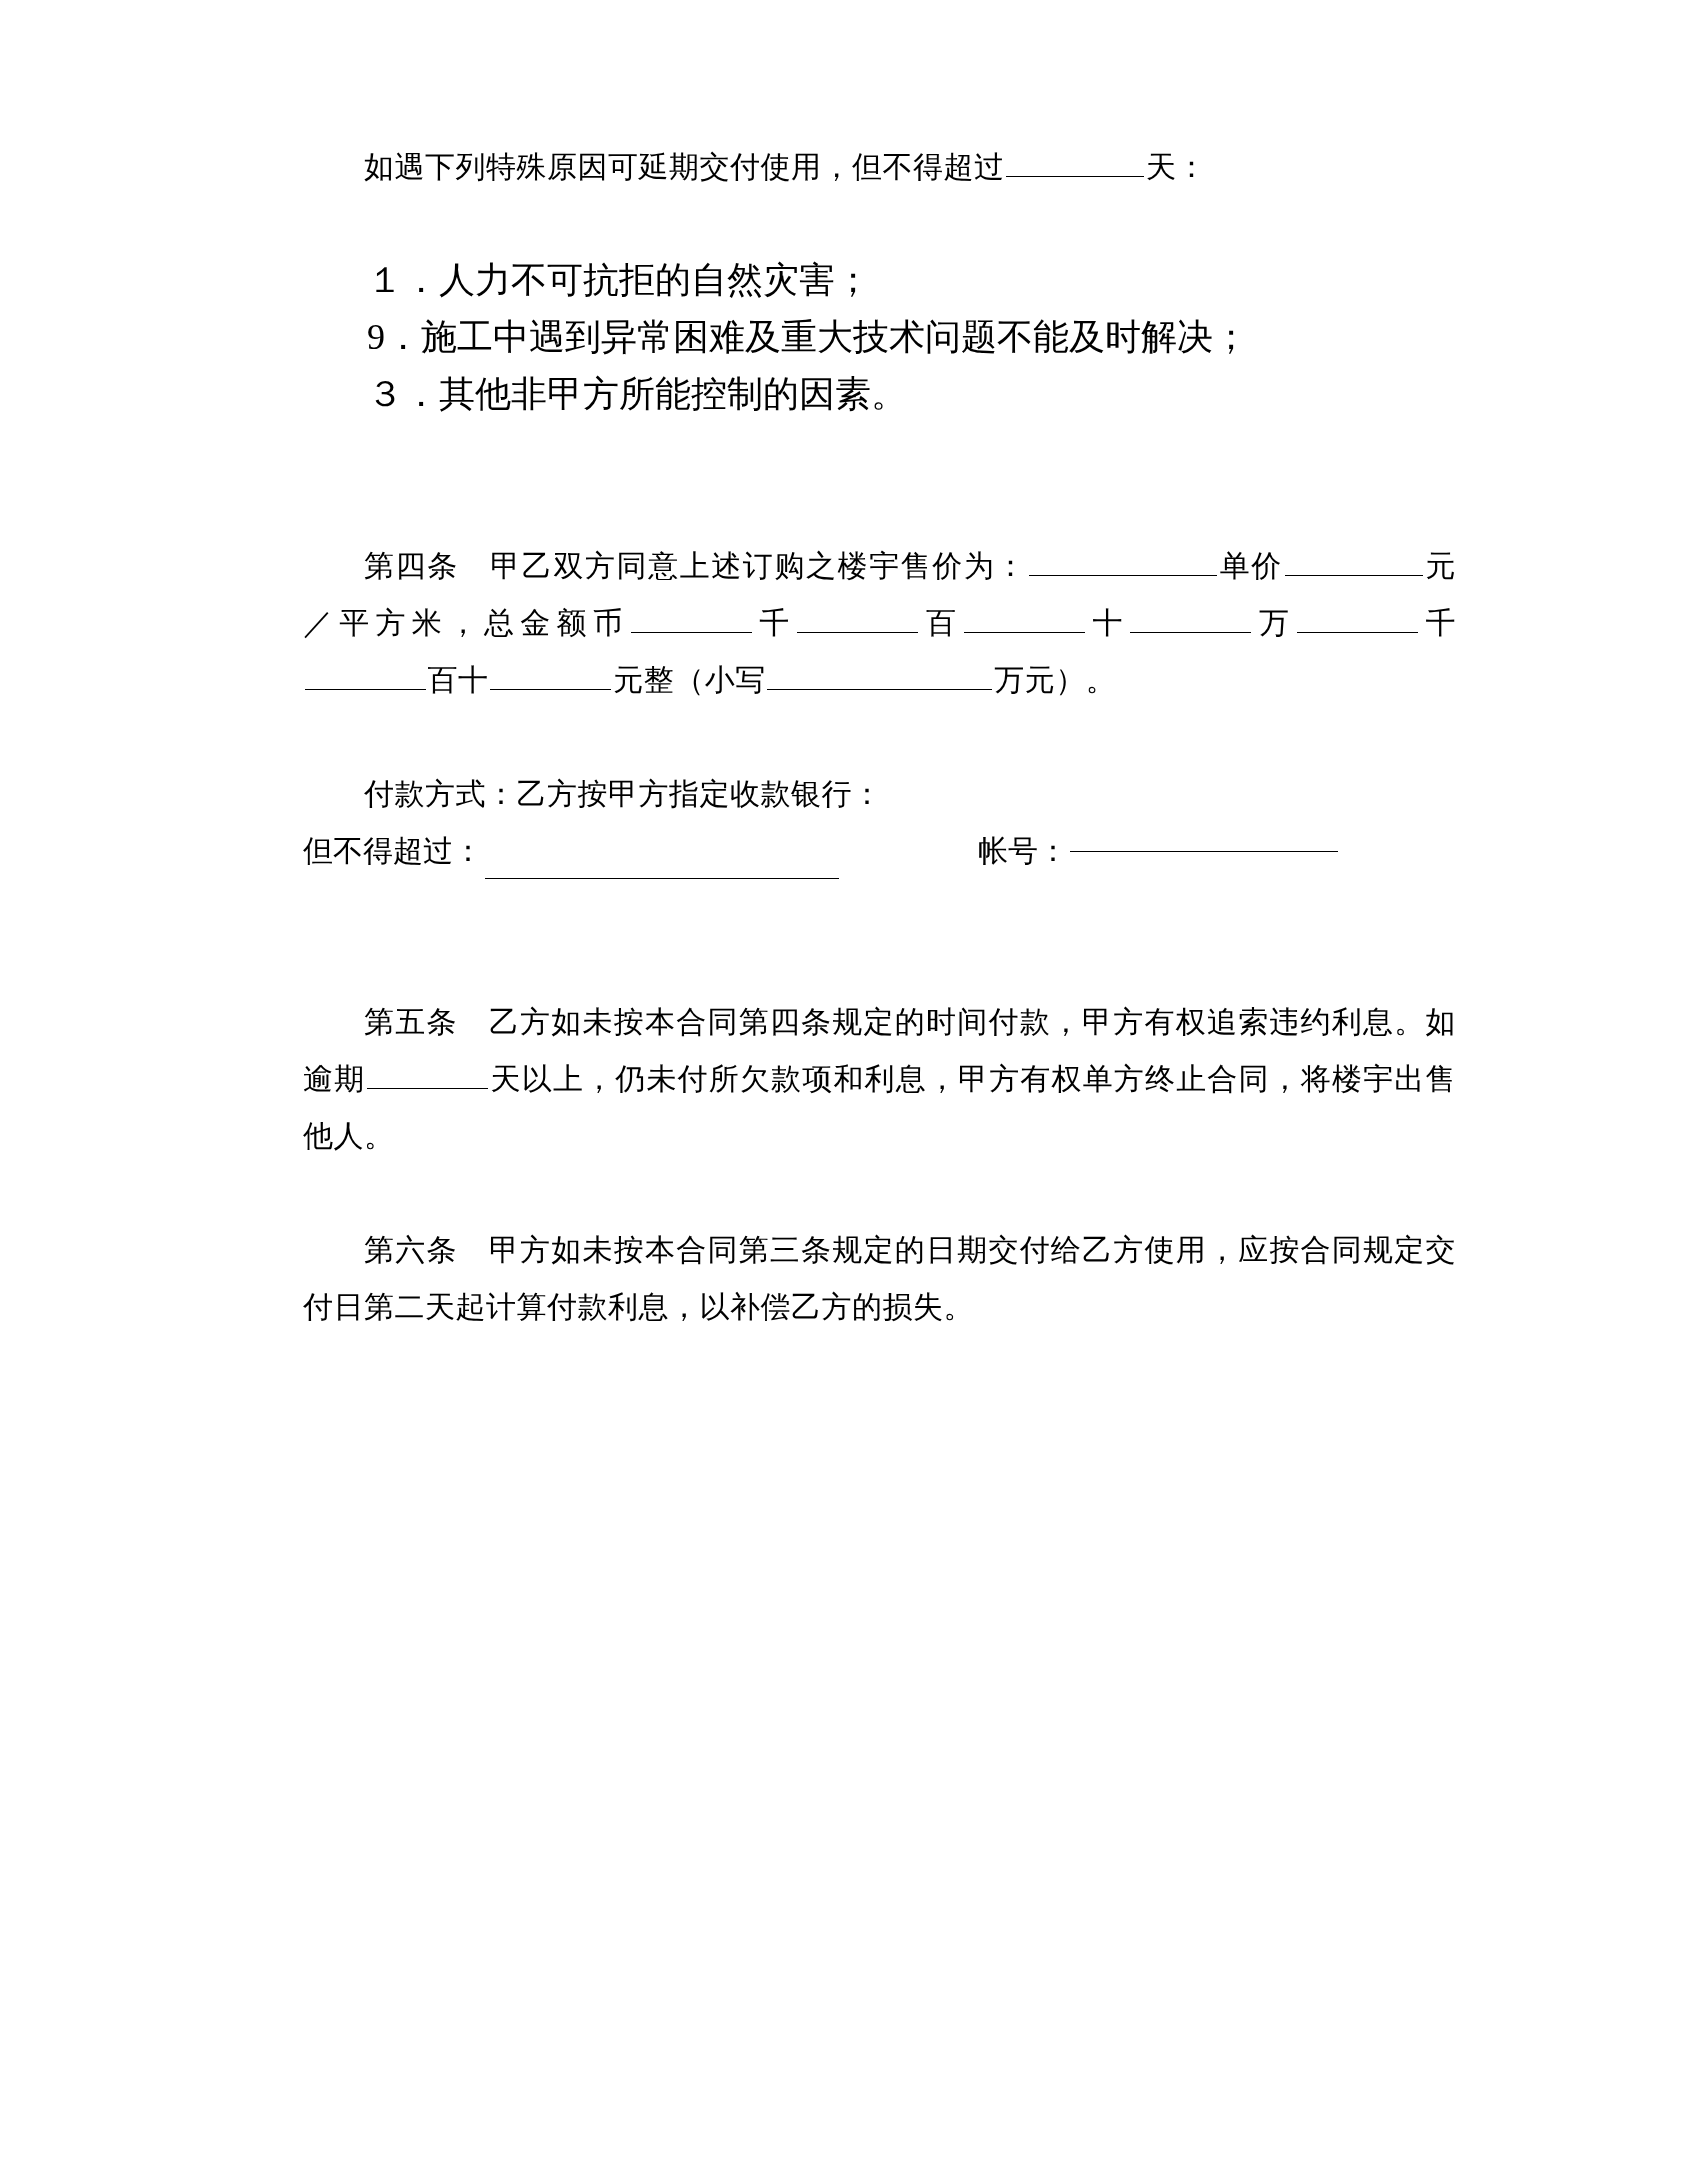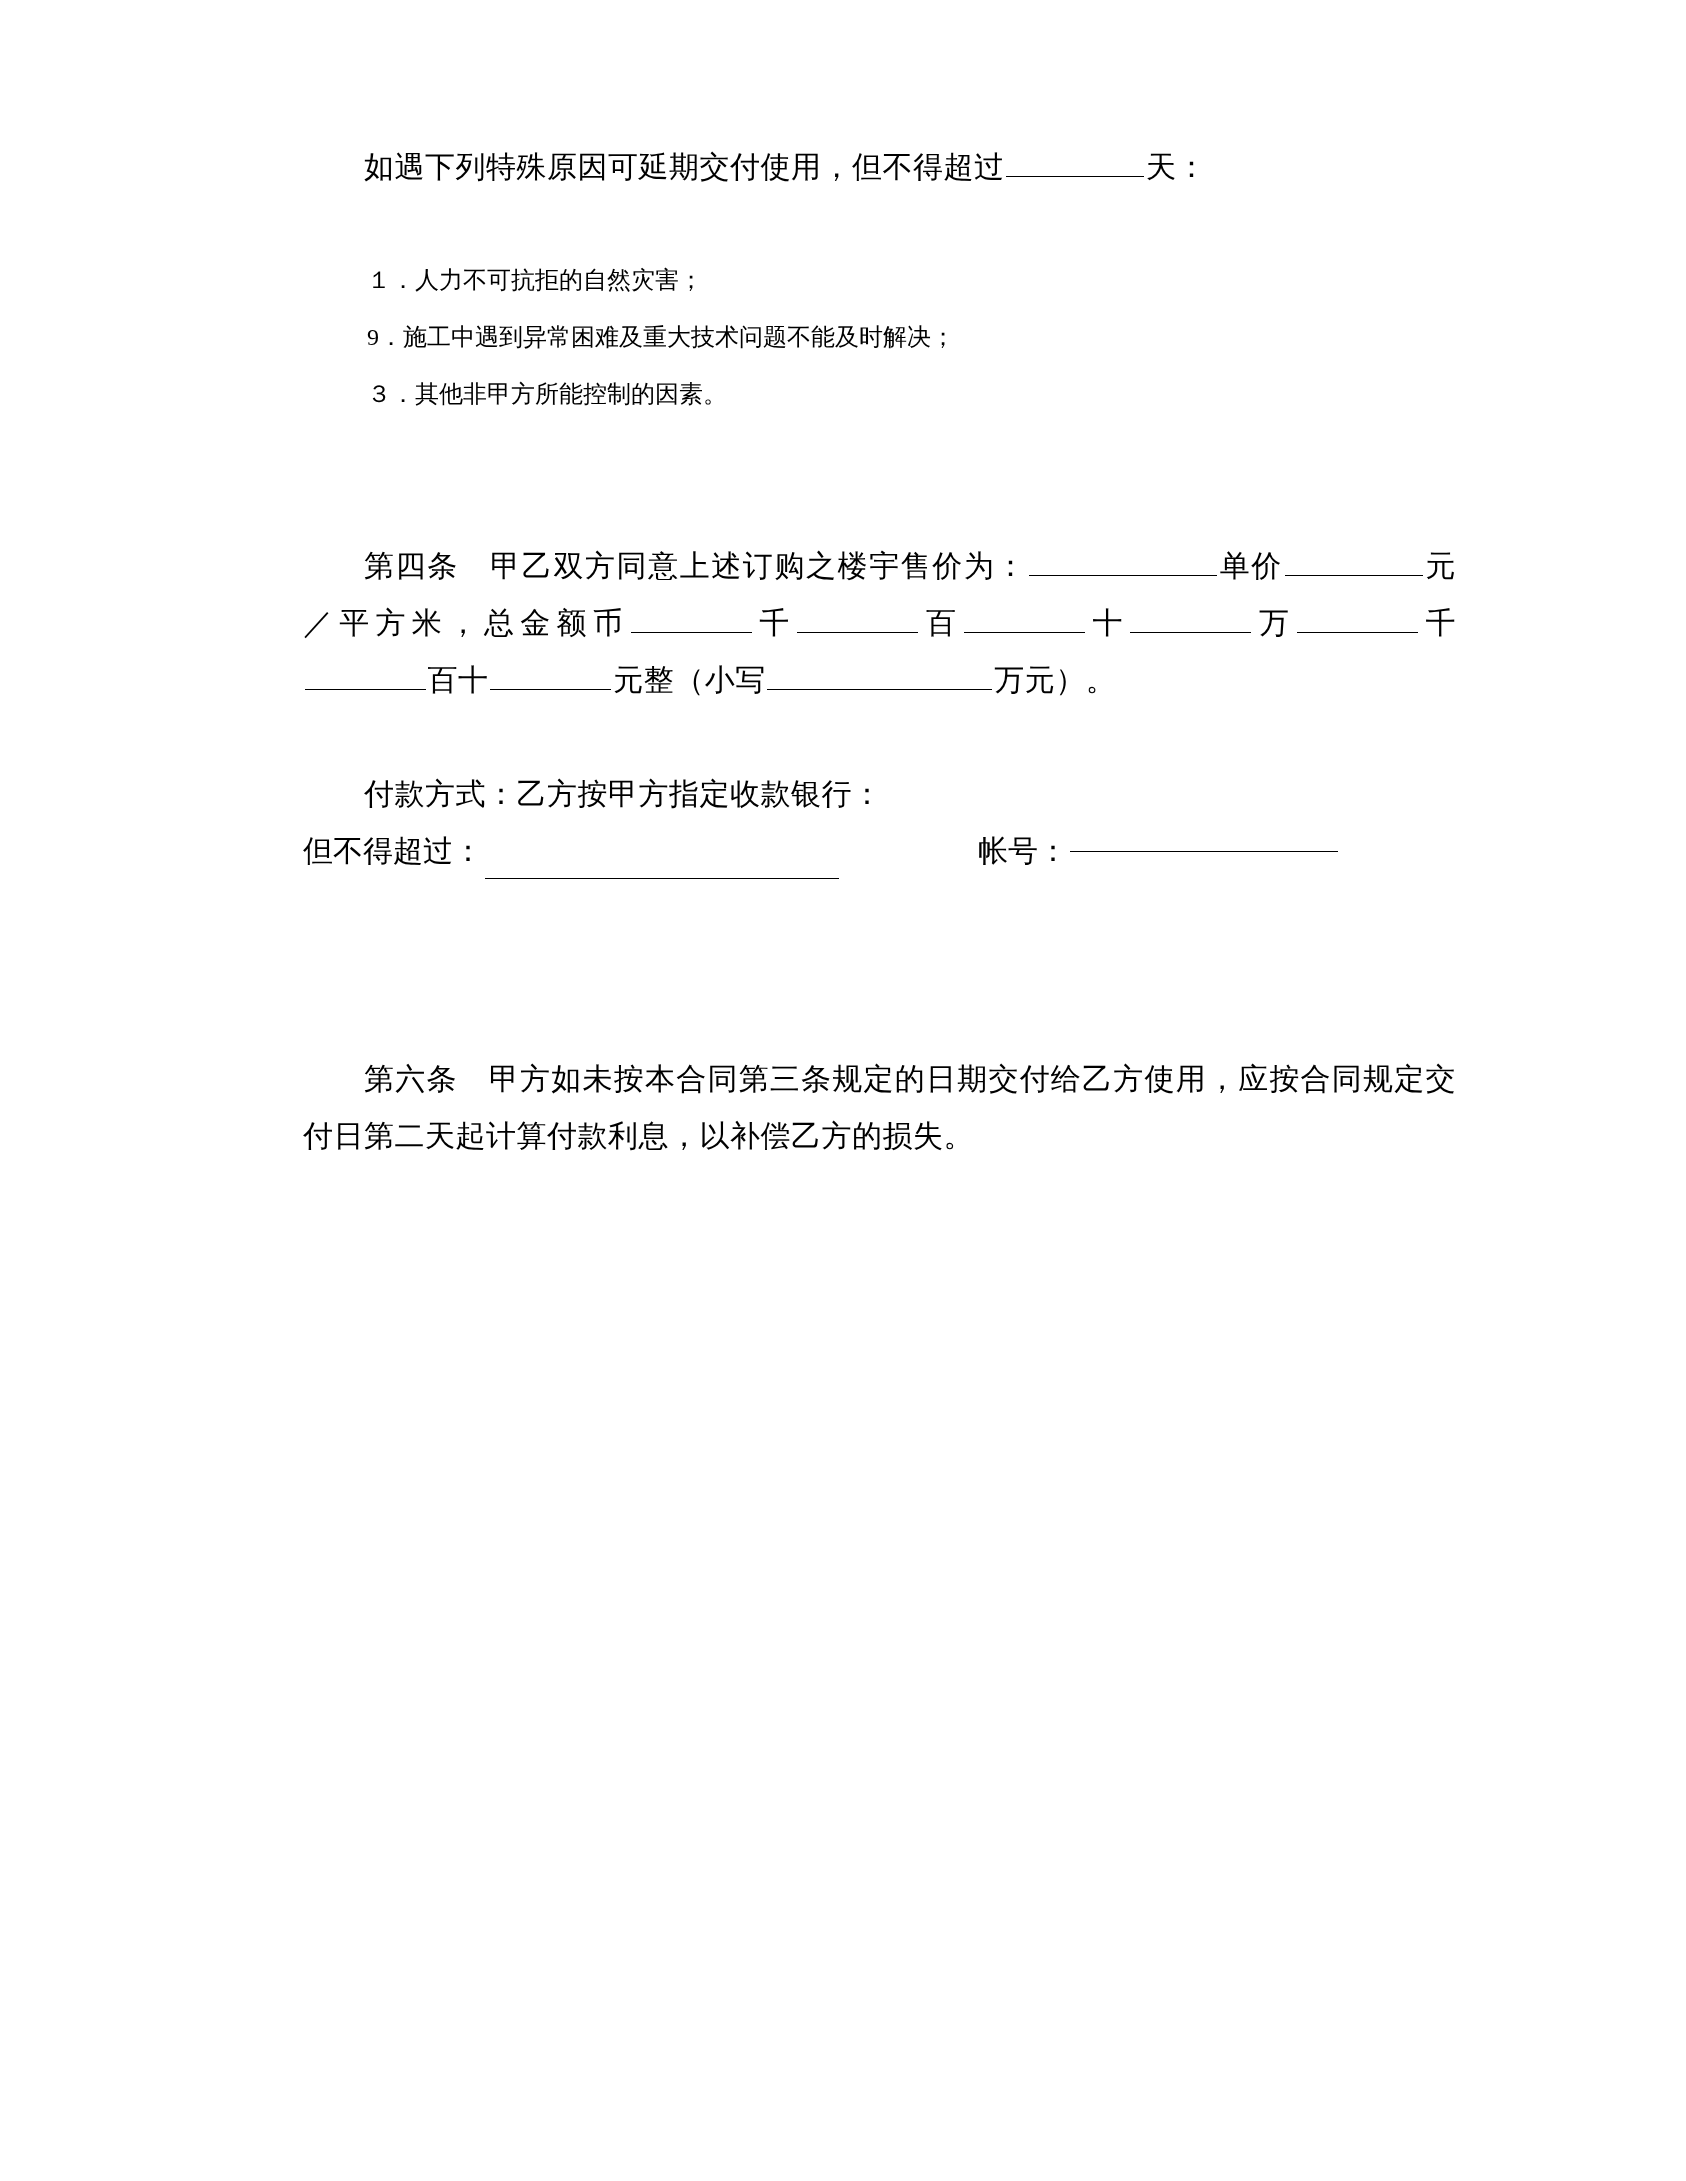--- a/index.html
+++ b/index.html
@@ -45,21 +45,21 @@
     margin: 0 1.8px;
   }
   .b-130 { width: 121px; }
   .b-150 { width: 138px; }
   .b-200 { width: 188px; }
   .b-240 { width: 225px; }
   .b-290 { width: 268px; }
   .b-380 { width: 354px; }
   .list-line {
     margin: 0;
-    font-size: 24px;
+    font-size: 36px;
     line-height: 57px;
     text-indent: 64px;
   }
   .pay-row {
     display: flex;
     align-items: flex-end;
     font-size: 30px;
     line-height: 57px;
   }
   .pay-left {
@@ -92,18 +92,19 @@
           <span class="nowrap">但不得超过：</span>
           <span class="blank b-380"></span>
         </div>
         <div class="pay-right">
           <span class="nowrap">帐号：</span>
           <span class="blank b-290"></span>
         </div>
       </div>
       <div class="gap-lg"></div>
       <div class="gap-lg"></div>
+      <p class="para indent" id="blk-article-5"><span>第五条　乙方如未按本合同第四条规定的时间付款，甲方有权追索违约利息。如逾期</span><span class="blank b-130"></span><span>天以上，仍未付所欠款项和利息，甲方有权单方终止合同，将楼宇出售他人。</span></p>
       <div class="gap-lg"></div>
       <p class="para indent" id="blk-article-6"><span>第六条　甲方如未按本合同第三条规定的日期交付给乙方使用，应按合同规定交付日第二天起计算付款利息，以补偿乙方的损失。</span></p>
       <div class="gap-lg"></div>
     </div>
 </div>
 
 
 </body></html>

